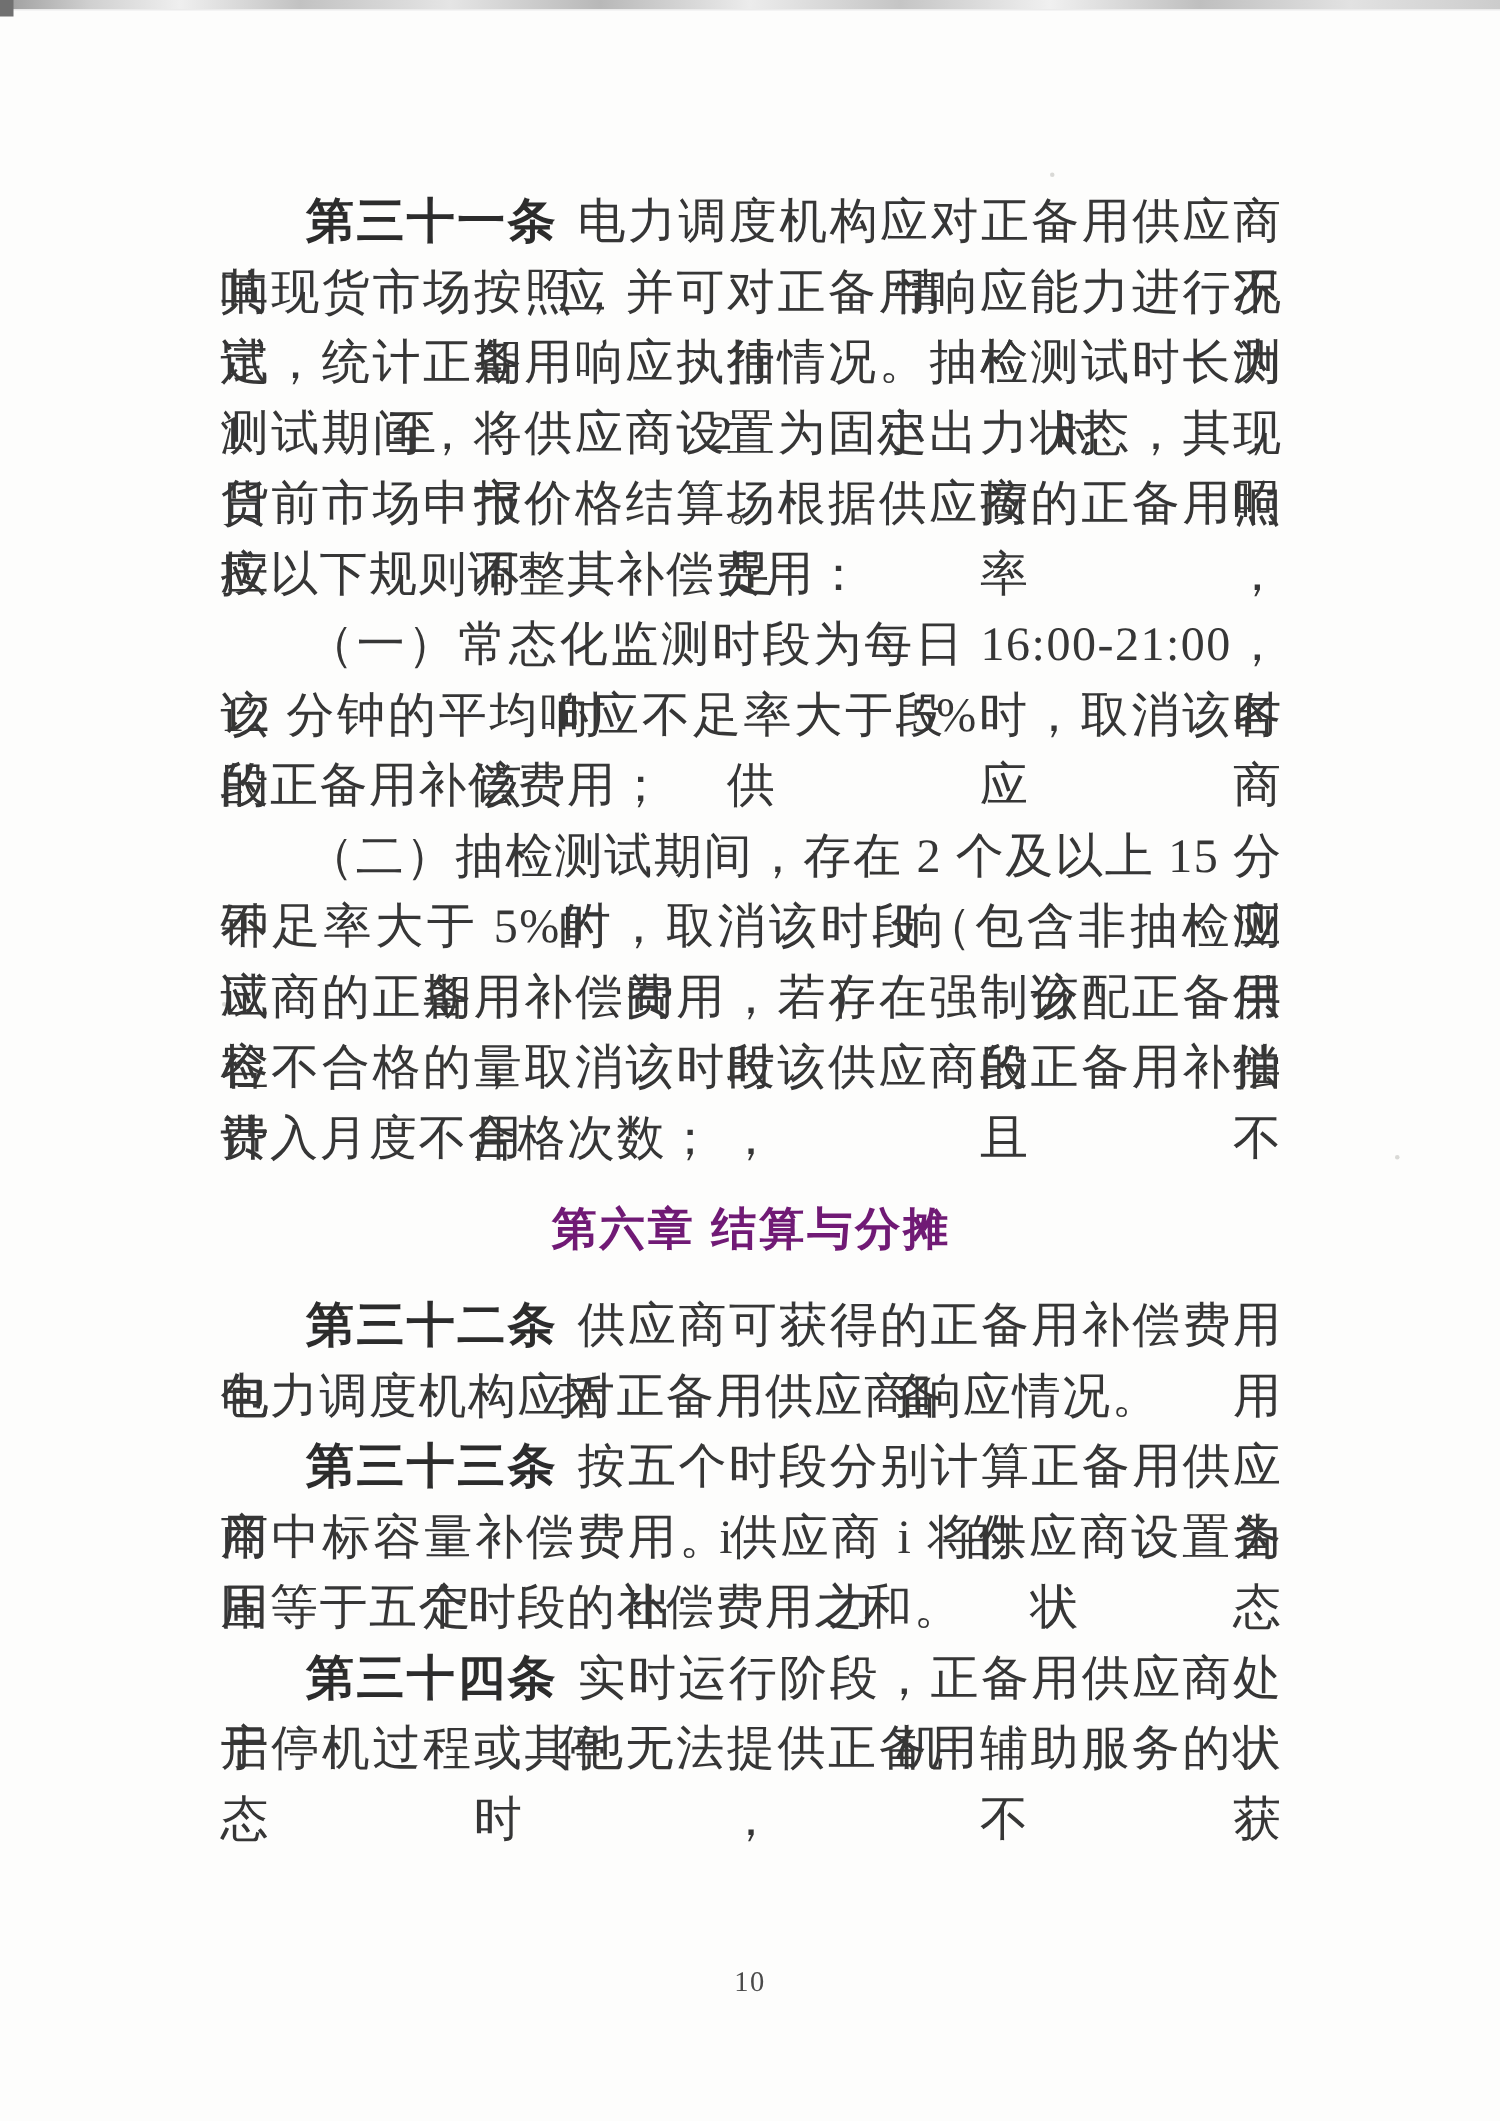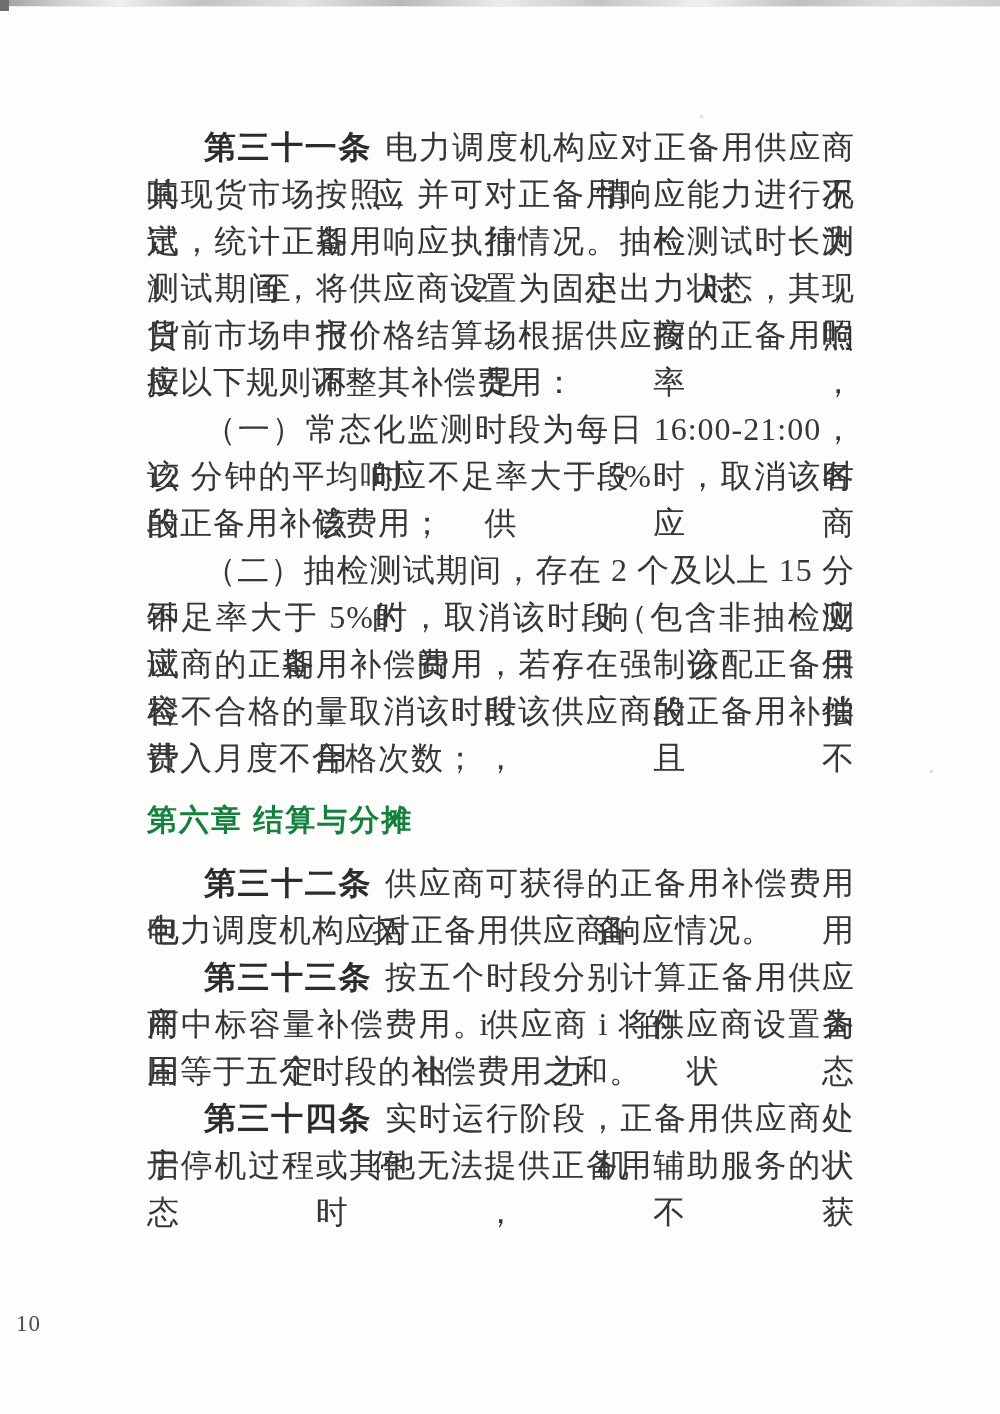--- a/index.html
+++ b/index.html
@@ -65,31 +65,33 @@
   .art-num {
     font-weight: 700;
     color: #2c2c2c;
     margin-right: 13px;
   }
   .chapter-heading {
     height: 47px;
     line-height: 47px;
     margin-top: 14px;
     margin-bottom: 17px;
+    text-align: center;
     font-family: "Liberation Sans", "DejaVu Sans", sans-serif;
     font-weight: 700;
     font-size: 30px;
     letter-spacing: 2px;
-    color: #15803d;
+    color: #701a75;
   }
   .page-number {
     position: absolute;
     top: 1311px;
-    left: 16px; right: 0;
-    font-size: 23px;
+    left: 0; right: 0;
+    text-align: center;
+    font-size: 19px;
     letter-spacing: 1px;
     color: #4a4a4a;
   }
 </style>
 </head>
 <body>
 
 <div class="page">
   <div class="scan-strip"></div>
   <div class="corner-mark"></div>

